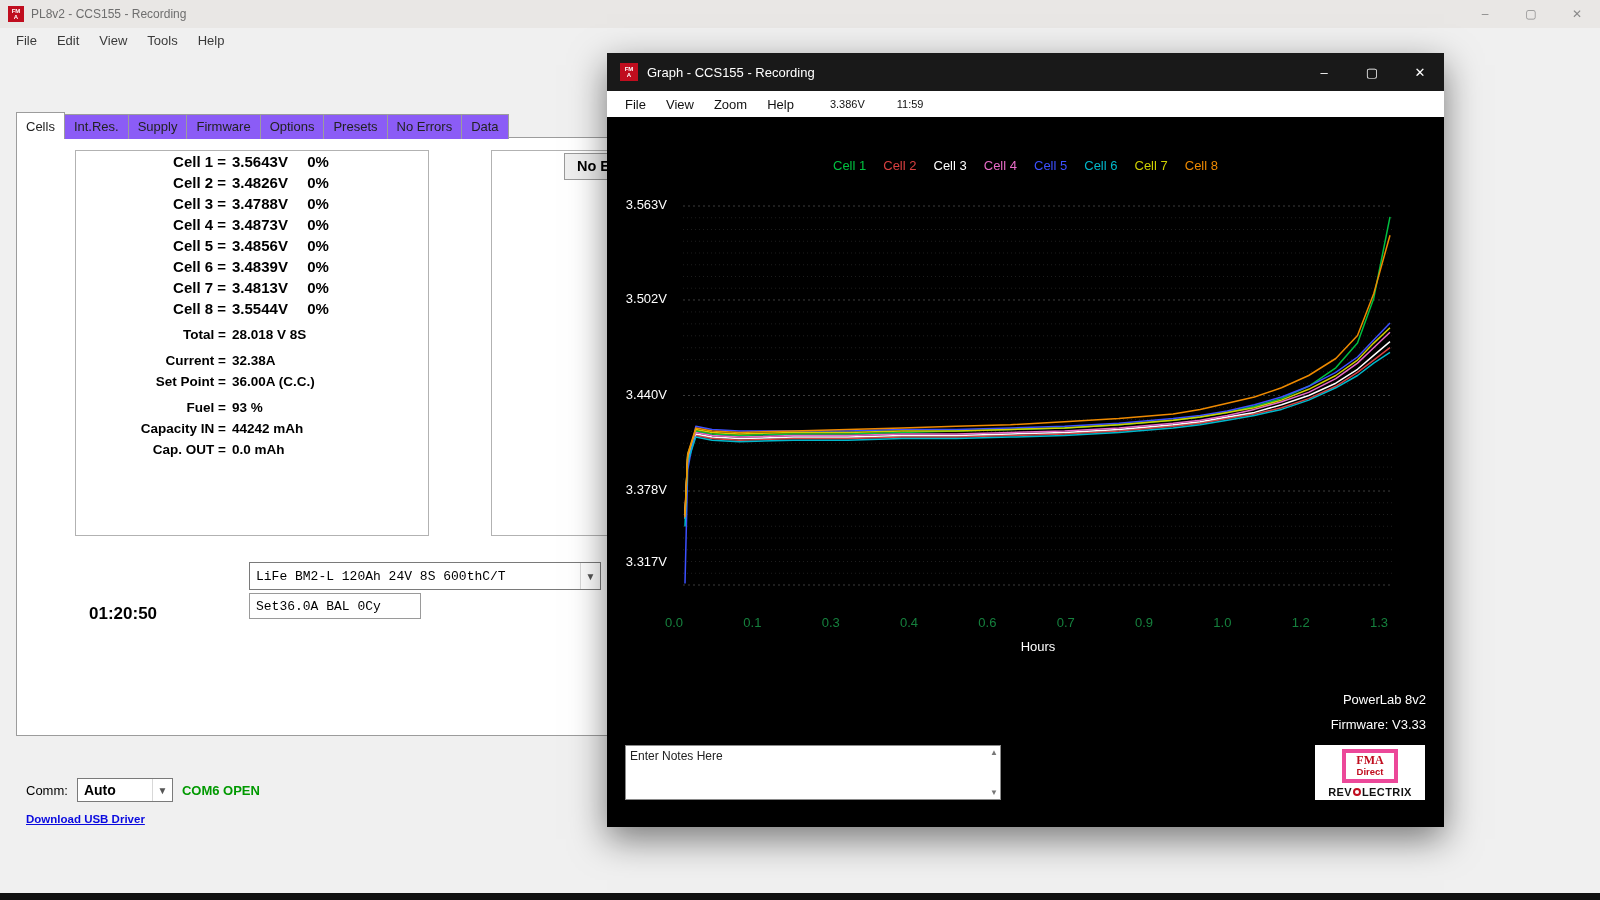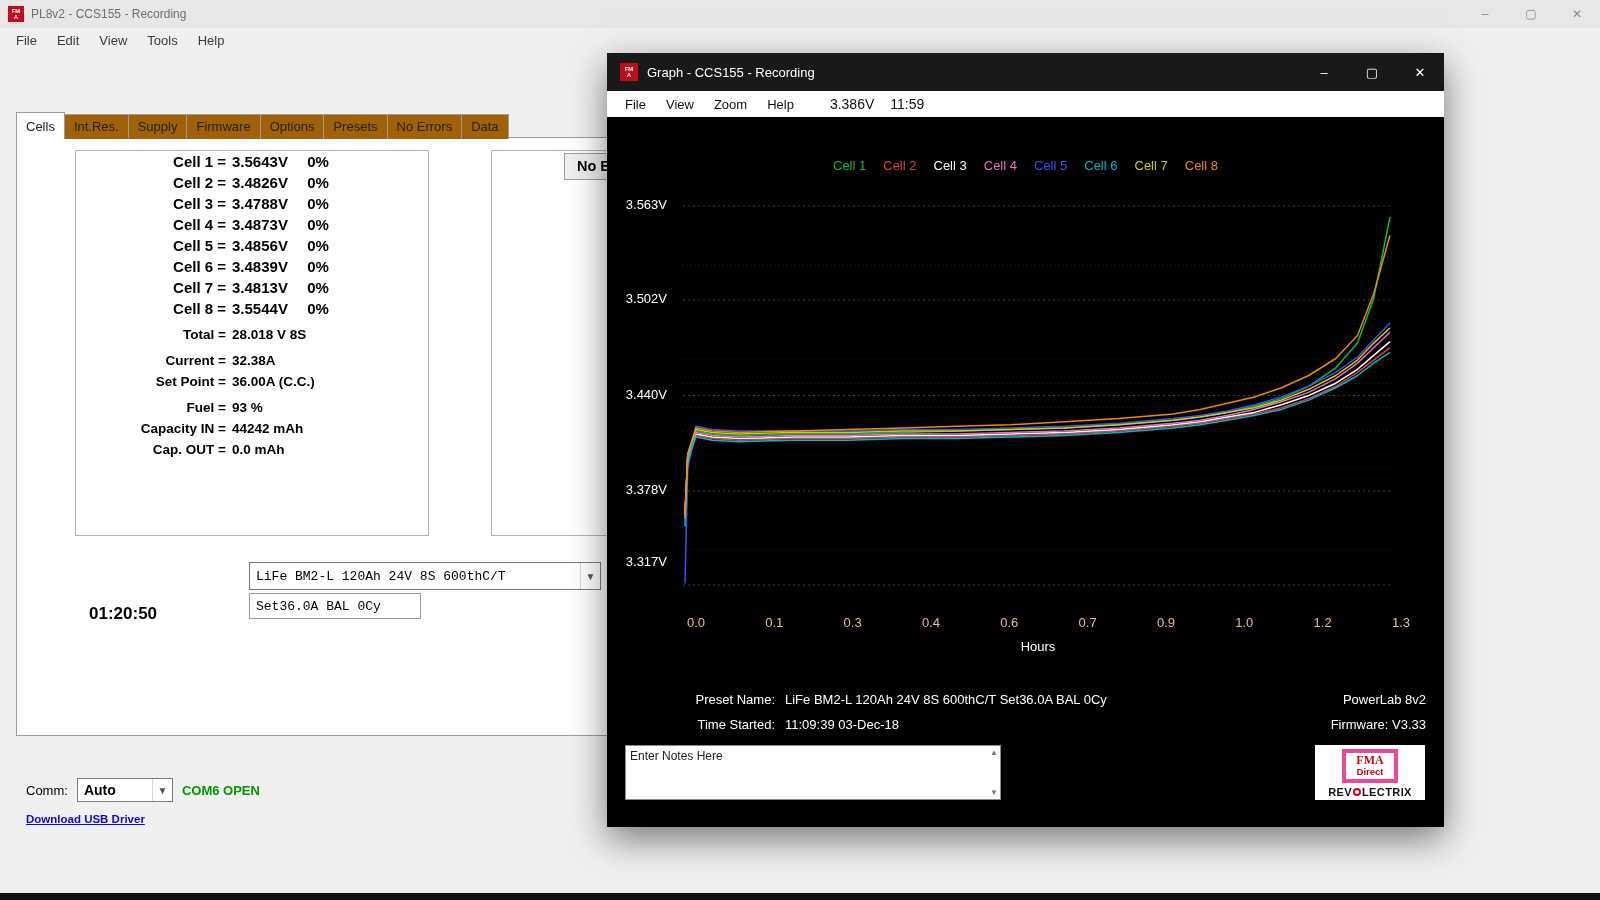--- a/index.html
+++ b/index.html
@@ -12,21 +12,21 @@
   .main-titlebar { height:28px; background:#e9e7e5; display:flex; align-items:center; padding-left:8px; }
   .app-icon { width:16px; height:16px; background:#c00d1e; color:#fff; font-size:6px; font-weight:bold;
               display:flex; flex-direction:column; align-items:center; justify-content:center; line-height:1; }
   .main-title-text { color:#6e6e6e; font-size:12px; margin-left:7px; flex:1; }
   .win-btn { width:46px; height:28px; display:flex; align-items:center; justify-content:center;
              color:#8a8a8a; font-size:12px; }
   .main-menubar { height:24px; display:flex; align-items:center; padding-left:6px; background:#f0f0f0; }
   .menu-item { padding:0 10px; font-size:13px; color:#3a3a3a; }
 
   .tabstrip { position:absolute; left:16px; top:112px; display:flex; align-items:flex-end; z-index:2; }
-  .tab { border:1px solid #9c9c9c; border-bottom:none; background:#a16207; padding:4px 9px 5px;
+  .tab { border:1px solid #9c9c9c; border-bottom:none; background:#8b5cf6; padding:4px 9px 5px;
          font-size:13px; color:#222; margin-right:-1px; white-space:nowrap; }
   .tab.active { background:#fff; padding-top:6px; position:relative; z-index:3; }
 
   .tabpage { position:absolute; left:16px; top:137px; width:862px; height:599px; background:#fff;
              border:1px solid #9c9c9c; z-index:1; }
 
   .cells-panel { position:absolute; left:58px; top:12px; width:354px; height:386px;
                  border:1px solid #b2b2b2; background:#fff; }
   .volts-header { margin-top:30px; display:grid; grid-template-columns:150px 62px 60px;
                   font-size:13px; color:#222; line-height:18px; }
@@ -70,30 +70,30 @@
   .graph-window { position:absolute; left:607px; top:53px; width:837px; height:774px; background:#000;
                   box-shadow:0 12px 34px rgba(0,0,0,0.5); z-index:10; }
   .g-titlebar { height:38px; background:#191919; display:flex; align-items:center; }
   .g-icon { width:18px; height:18px; margin:0 9px 0 13px; background:#c00d1e; color:#fff; font-size:6px;
             font-weight:bold; display:flex; flex-direction:column; align-items:center; justify-content:center; line-height:1; }
   .g-title-text { color:#fff; font-size:13px; flex:1; }
   .g-btn { width:48px; height:38px; display:flex; align-items:center; justify-content:center;
            color:#fff; font-size:13px; }
   .g-menubar { height:26px; background:#fff; display:flex; align-items:center; padding-left:8px; }
   .g-menu-item { padding:0 10px; font-size:13px; color:#111; }
-  .g-status { margin-left:26px; display:flex; gap:16px; font-size:14px; color:#111; }
+  .g-status { margin-left:26px; display:flex; gap:32px; font-size:11px; color:#111; }
 
   .chart { position:relative; width:837px; height:710px; background:#000; }
   .chart-title { position:absolute; top:12px; left:0; width:100%; text-align:center; color:#fff;
                  font-size:14px; font-weight:600; letter-spacing:0.4px; }
   .chart-legend { position:absolute; top:41px; left:0; width:100%; display:flex; justify-content:center;
                   gap:17px; font-size:13px; font-weight:500; }
   #chart-svg { position:absolute; left:76px; top:83px; }
   .y-tick-label { position:absolute; left:4px; width:56px; text-align:right; font-size:13px; color:#fff; }
-  .x-tick-label { position:absolute; top:498px; width:40px; text-align:right; font-size:13px; color:#fdba74; }
+  .x-tick-label { position:absolute; top:498px; width:40px; text-align:left; font-size:13px; color:#15803d; }
   .x-axis-title { position:absolute; top:522px; left:76px; width:710px; text-align:center;
                   font-size:13px; color:#fff; }
 
   .g-footer-left { position:absolute; left:16px; top:570px; }
   .gf-row { display:grid; grid-template-columns:152px auto; line-height:25px; font-size:13px; color:#fff; }
   .gf-label { text-align:right; }
   .gf-value { padding-left:10px; }
   .g-footer-right { position:absolute; right:18px; top:570px; text-align:right; line-height:25px;
                     font-size:13px; color:#fff; }
 
@@ -350,30 +350,20 @@
           <div class="x-tick-label" style="left: 293px;">0.4</div>
           <div class="x-tick-label" style="left: 371.333px;">0.6</div>
           <div class="x-tick-label" style="left: 449.667px;">0.7</div>
           <div class="x-tick-label" style="left: 528px;">0.9</div>
           <div class="x-tick-label" style="left: 606.333px;">1.0</div>
           <div class="x-tick-label" style="left: 684.667px;">1.2</div>
           <div class="x-tick-label" style="left: 763px;">1.3</div>
         </div>
       <div class="x-axis-title">Hours</div>
 
-      <div class="g-footer-left">
-        <div class="gf-row">
-          <span class="gf-label">Preset Name:</span>
-          <span class="gf-value">LiFe BM2-L 120Ah 24V 8S 600thC/T  Set36.0A BAL 0Cy</span>
-        </div>
-        <div class="gf-row">
-          <span class="gf-label">Time Started:</span>
-          <span class="gf-value">11:09:39  03-Dec-18</span>
-        </div>
-      </div>
       <div class="g-footer-right">
         <div>PowerLab 8v2</div>
         <div>Firmware:  V3.33</div>
       </div>
 
       <div class="notes-box">
         <textarea class="notes-input" placeholder="Enter Notes Here" style=""></textarea>
         <span class="notes-scroll-up">▲</span>
         <span class="notes-scroll-down">▼</span>
       </div>

